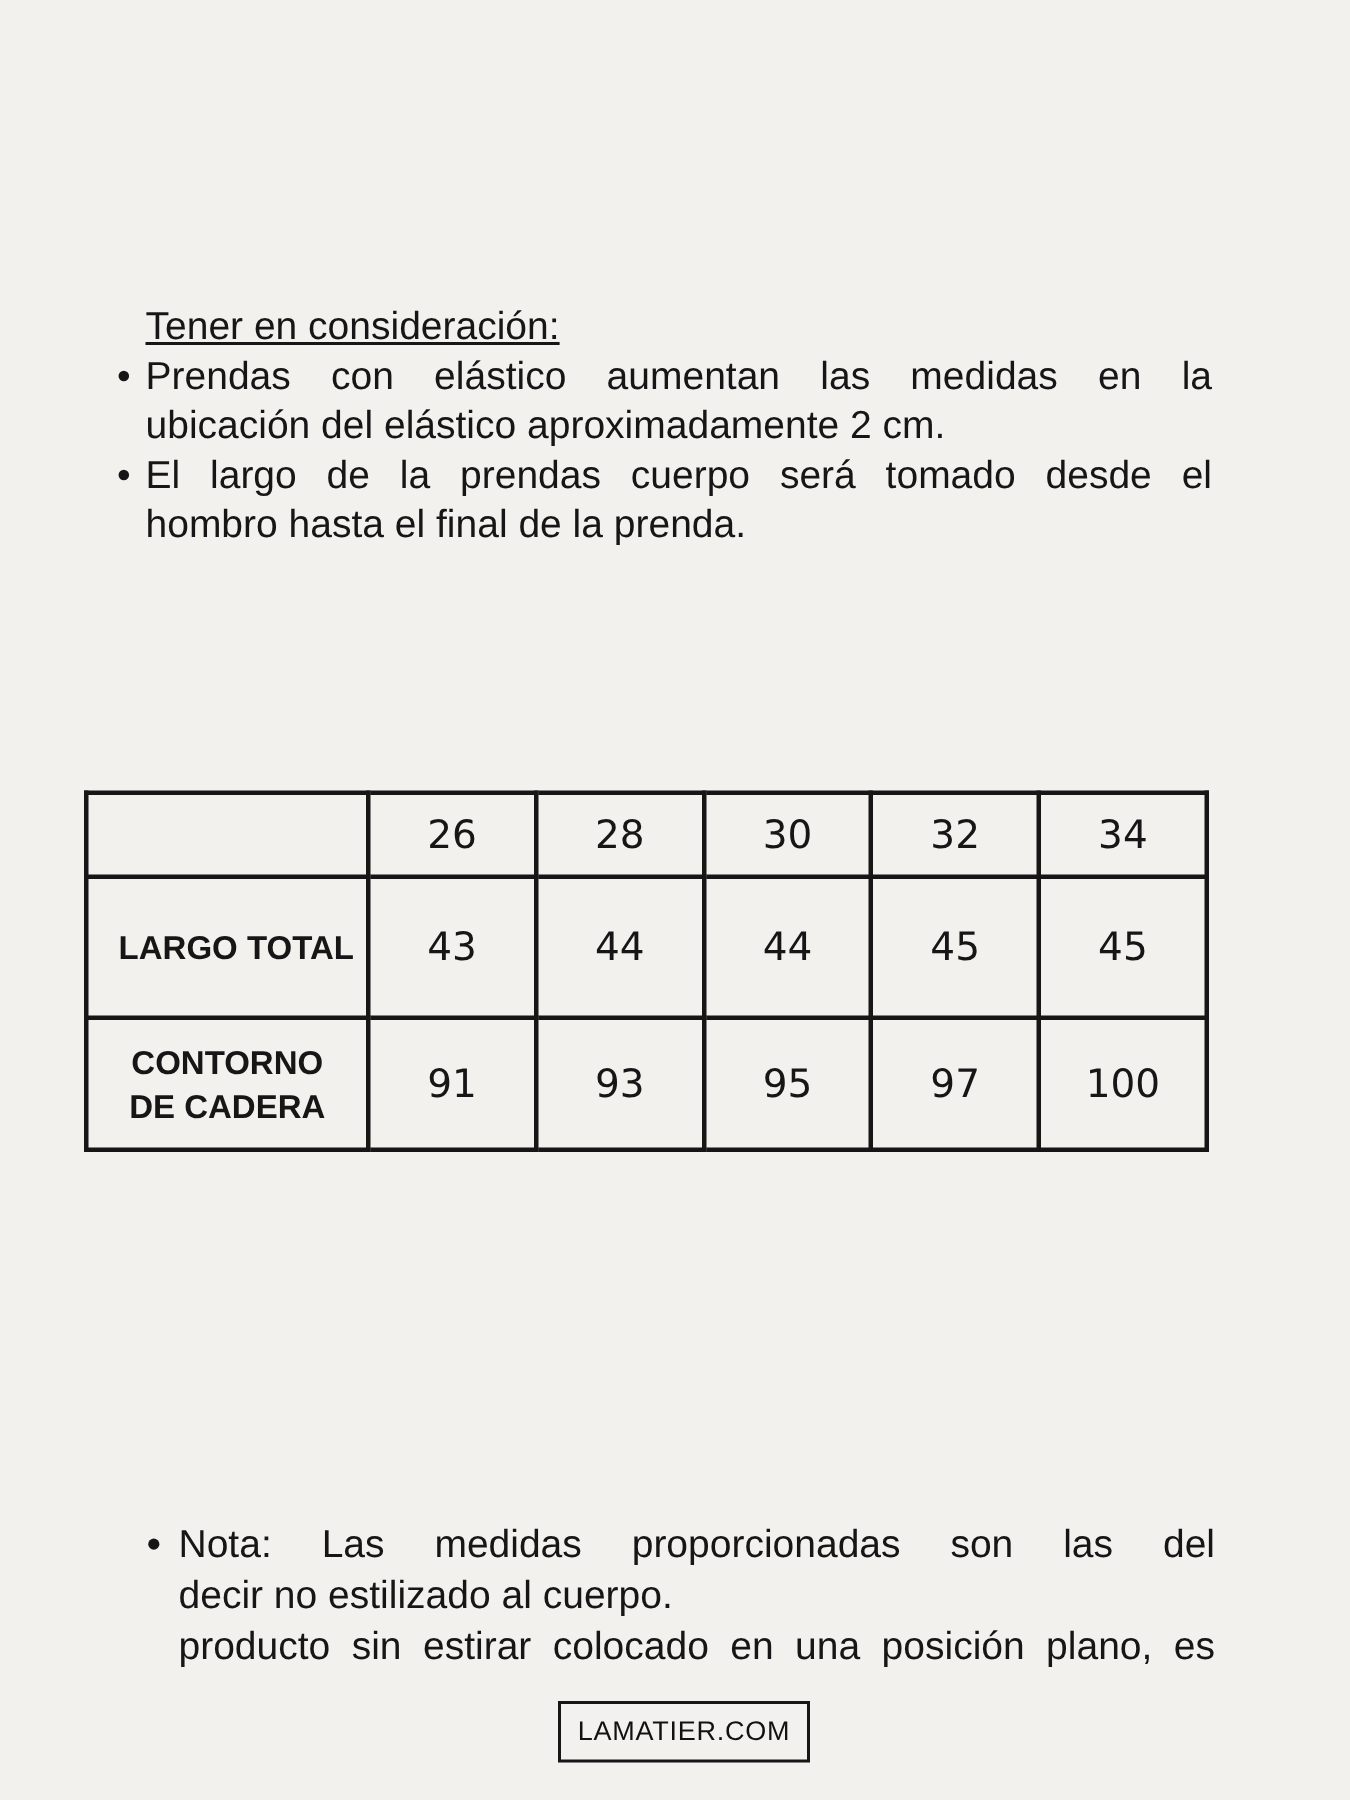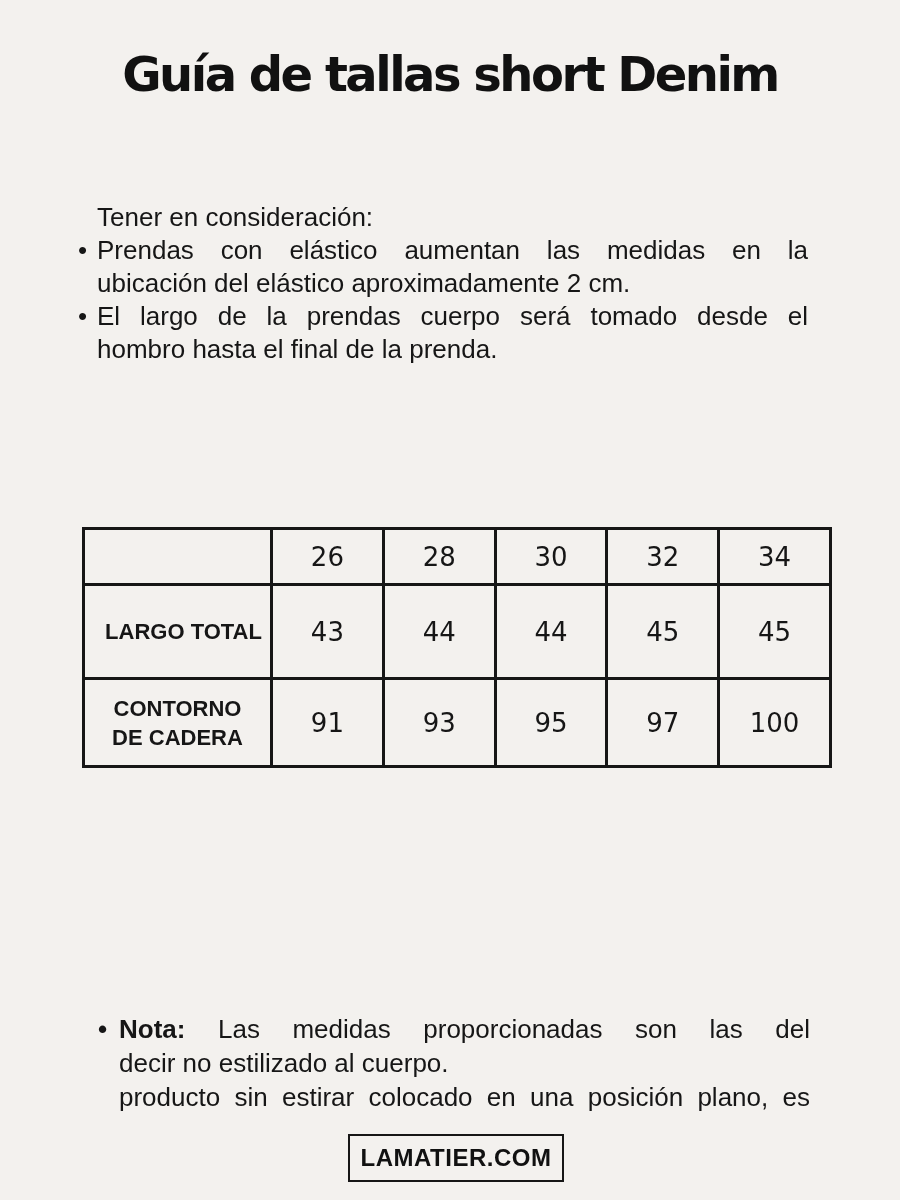--- a/index.html
+++ b/index.html
@@ -32,20 +32,21 @@
   .considerations {
     position: absolute;
     left: 78px;
     top: 201px;
     width: 730px;
     font-size: 26px;
     line-height: 33px;
   }
   .considerations-heading {
     padding-left: 19px;
+    text-decoration: underline;
   }
   .bullet-list {
     margin: 0;
     padding: 0;
     list-style: none;
   }
   .bullet-item {
     position: relative;
     padding-left: 19px;
   }
@@ -60,21 +61,21 @@
     text-align-last: justify;
     white-space: normal;
   }
   .jline.last {
     text-align-last: left;
   }
 
   
   .size-table {
     position: absolute;
-    left: 82px;
+    left: 56px;
     top: 527px;
     width: 750px;
     border-collapse: collapse;
     table-layout: fixed;
   }
   .size-table td {
     border: 3px solid #161616;
     text-align: center;
     vertical-align: middle;
     padding: 0;
@@ -114,48 +115,47 @@
     position: relative;
     padding-left: 21px;
   }
   .note-item::before {
     content: "\2022";
     position: absolute;
     left: 0;
     top: 0;
     font-weight: bold;
   }
-  .note-label { font-weight: bold; }
+  .note-label { font-weight: normal; }
 
   
   .footer {
     position: absolute;
     top: 1134px;
     left: 0;
     width: 900px;
     text-align: center;
   }
   .brand-box {
     display: inline-block;
     border: 2px solid #161616;
     padding: 8px 11px;
-    font-weight: bold;
-    font-size: 24px;
+    font-weight: normal;
+    font-size: 18px;
     letter-spacing: 0.5px;
     color: #111111;
     background: #f3f1ee;
     margin-left: 12px;
   }
 </style>
 </head>
 <body>
 
 <div class="page">
 
-  <div class="title">Guía de tallas short Denim</div>
 
   <div class="considerations">
     <div class="considerations-heading">Tener en consideración:</div>
     <ul class="bullet-list">
       <li class="bullet-item">
         <div class="jline">Prendas con elástico aumentan las medidas en la</div>
         <div class="jline last">ubicación del elástico aproximadamente 2 cm.</div>
       </li>
       <li class="bullet-item">
         <div class="jline">El largo de la prendas cuerpo será tomado desde el</div>

